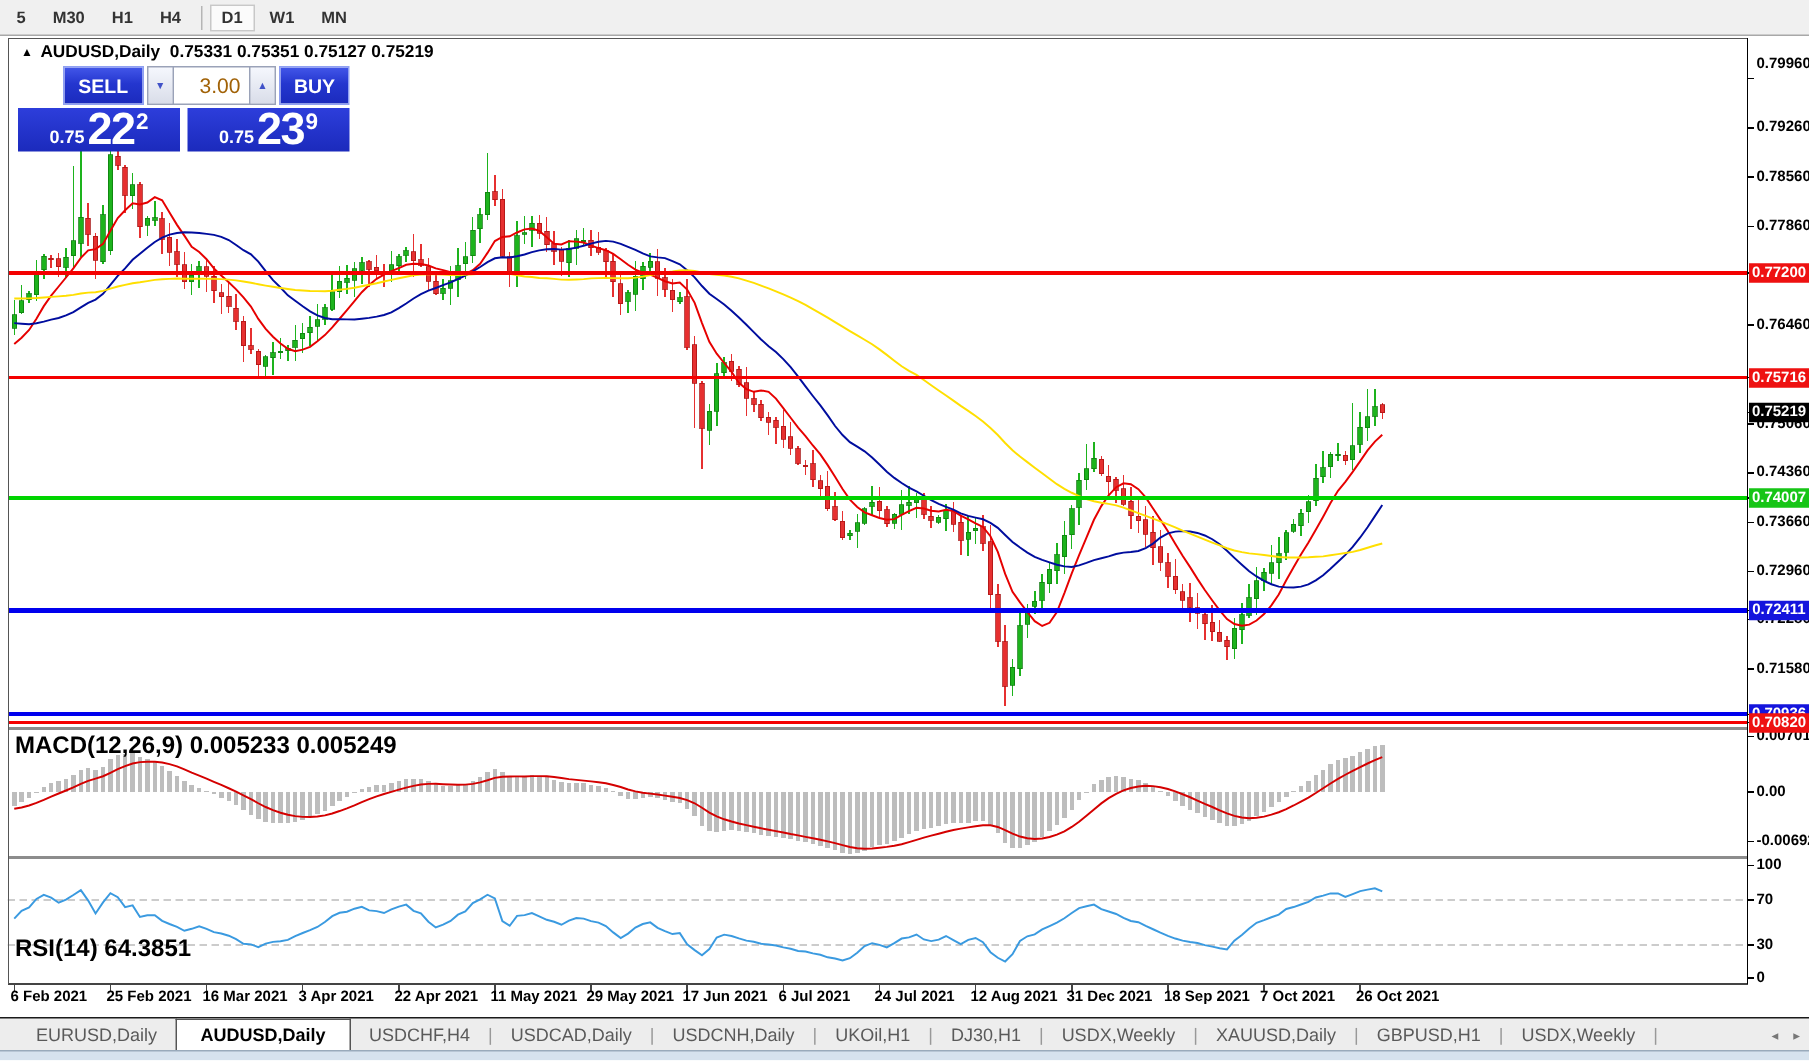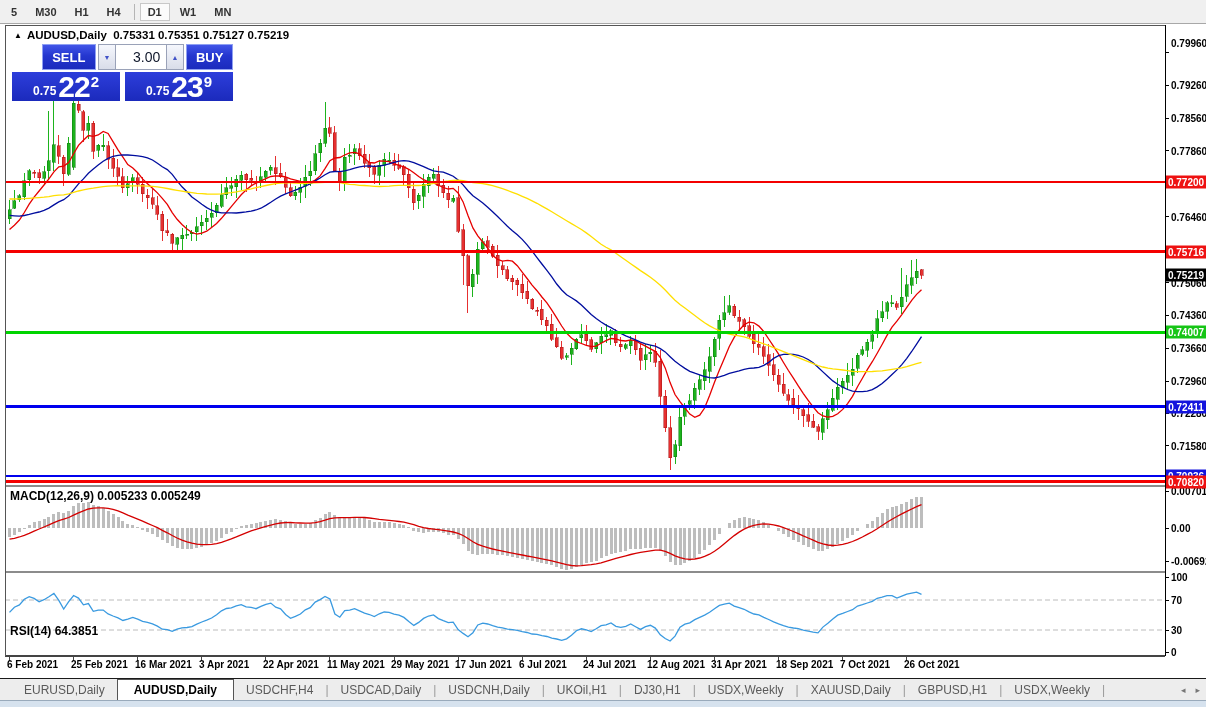--- a/index.html
+++ b/index.html
@@ -20,31 +20,31 @@
   
   .quote{position:absolute;left:12px;top:19px;width:221px;}
   .qrow1{display:flex;height:26px;padding-left:30px;}
   .qbtn{width:62px;background:linear-gradient(180deg,#4256e8 0%,#2436cf 45%,#1b2bbd 100%);
         border:1px solid #8fa0f2;color:#fff;font-size:13px;font-weight:700;
         display:flex;align-items:center;justify-content:center;}
   .qbtn.buy{width:54px;}
   .spin{width:20px;background:linear-gradient(180deg,#f5f7fd,#d9dde9);border:1px solid #9aa2b8;
         display:flex;align-items:center;justify-content:center;font-size:7px;color:#4152c8;}
   .qfield{width:58px;background:#fff;border:1px solid #9aa2b8;border-left:none;border-right:none;
-        font-size:14px;color:#0f172a;display:flex;align-items:center;justify-content:flex-end;padding-right:6px;}
+        font-size:14px;color:#a16207;display:flex;align-items:center;justify-content:flex-end;padding-right:6px;}
   .qrow1 .gap{width:3px;}
   .qrow2{display:flex;height:29px;margin-top:2px;border-radius:11px;}
   .qprice{width:108px;background:linear-gradient(180deg,#2d3edb,#1b2abc);color:#fff;
         display:flex;align-items:flex-end;justify-content:center;padding-bottom:1px;}
   .qprice .pfx{font-size:12px;font-weight:700;margin-right:2px;line-height:17px;}
   .qprice .big{font-size:30px;font-weight:700;line-height:26px;letter-spacing:-1px;}
   .qprice .sup{font-size:15px;font-weight:700;position:relative;top:-10px;margin-left:1px;}
   .qrow2 .gap{width:5px;}
   
-  .indlabel{position:absolute;font-size:12px;font-weight:600;color:#000;white-space:nowrap;}
+  .indlabel{position:absolute;font-size:16px;font-weight:600;color:#000;white-space:nowrap;}
   
   .axislab{position:absolute;left:1171px;font-size:10px;font-weight:700;color:#000;
            transform:translateY(-50%);white-space:nowrap;}
   .badge{position:absolute;left:1166px;width:40px;font-size:10px;font-weight:700;color:#fff;
          text-align:center;padding:1px 0;transform:translateY(-50%);}
   
   .datelab{position:absolute;top:634px;font-size:10px;font-weight:700;color:#000;white-space:nowrap;}
   
   .tabbar{position:absolute;left:0;top:678px;width:1206px;height:22px;background:#ededed;
           border-top:1px solid #1a1a1a;display:flex;align-items:stretch;padding-left:12px;font-size:12px;}
@@ -756,21 +756,21 @@
         <div class="datelab" style="left:71px">25 Feb 2021</div>
         <div class="datelab" style="left:135px">16 Mar 2021</div>
         <div class="datelab" style="left:199px">3 Apr 2021</div>
         <div class="datelab" style="left:263px">22 Apr 2021</div>
         <div class="datelab" style="left:327px">11 May 2021</div>
         <div class="datelab" style="left:391px">29 May 2021</div>
         <div class="datelab" style="left:455px">17 Jun 2021</div>
         <div class="datelab" style="left:519px">6 Jul 2021</div>
         <div class="datelab" style="left:583px">24 Jul 2021</div>
         <div class="datelab" style="left:647px">12 Aug 2021</div>
-        <div class="datelab" style="left:711px">31 Apr 2021</div>
+        <div class="datelab" style="left:711px">31 Dec 2021</div>
         <div class="datelab" style="left:776px">18 Sep 2021</div>
         <div class="datelab" style="left:840px">7 Oct 2021</div>
         <div class="datelab" style="left:904px">26 Oct 2021</div>
       </div>
   </div>
 
   <div class="tabbar" id="tabbar">
       <div class="tab">EURUSD,Daily</div>
       <div class="tab active">AUDUSD,Daily</div>
       <div class="tab">USDCHF,H4</div>

